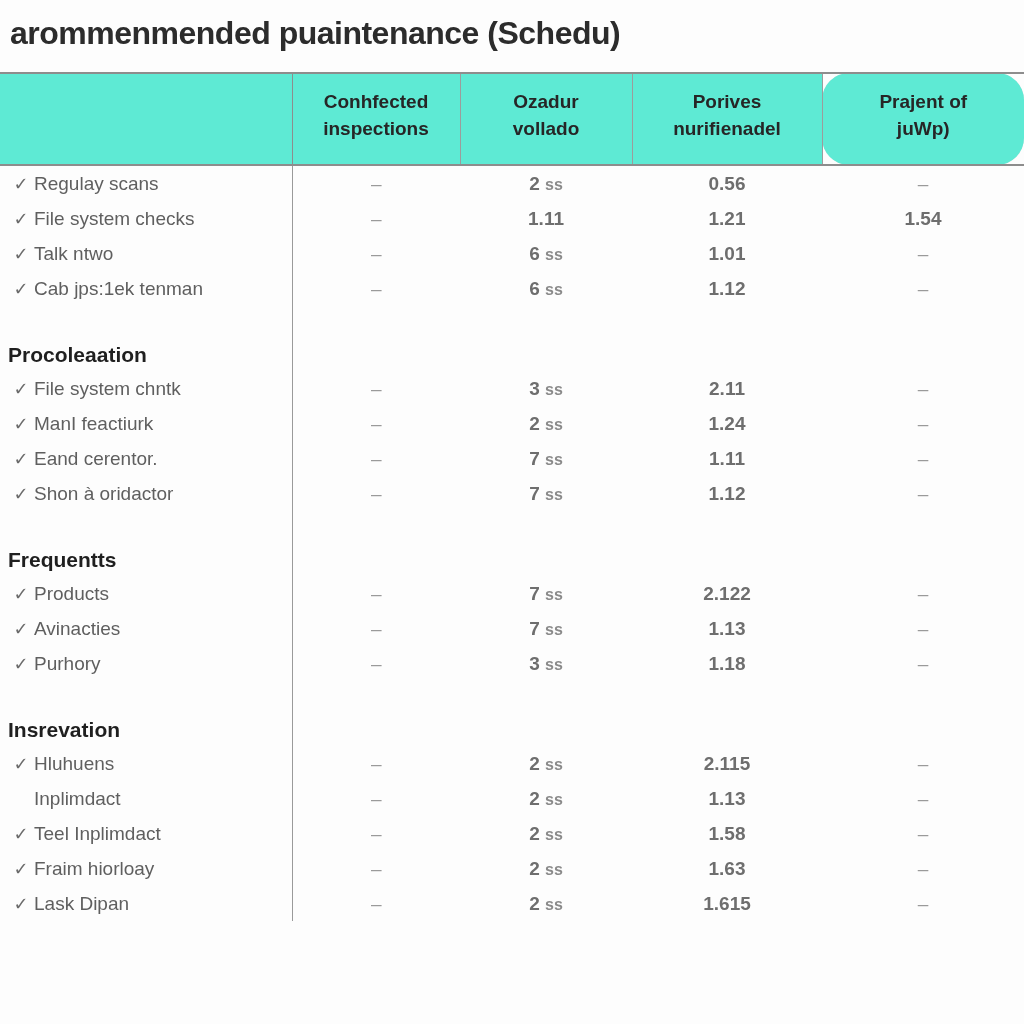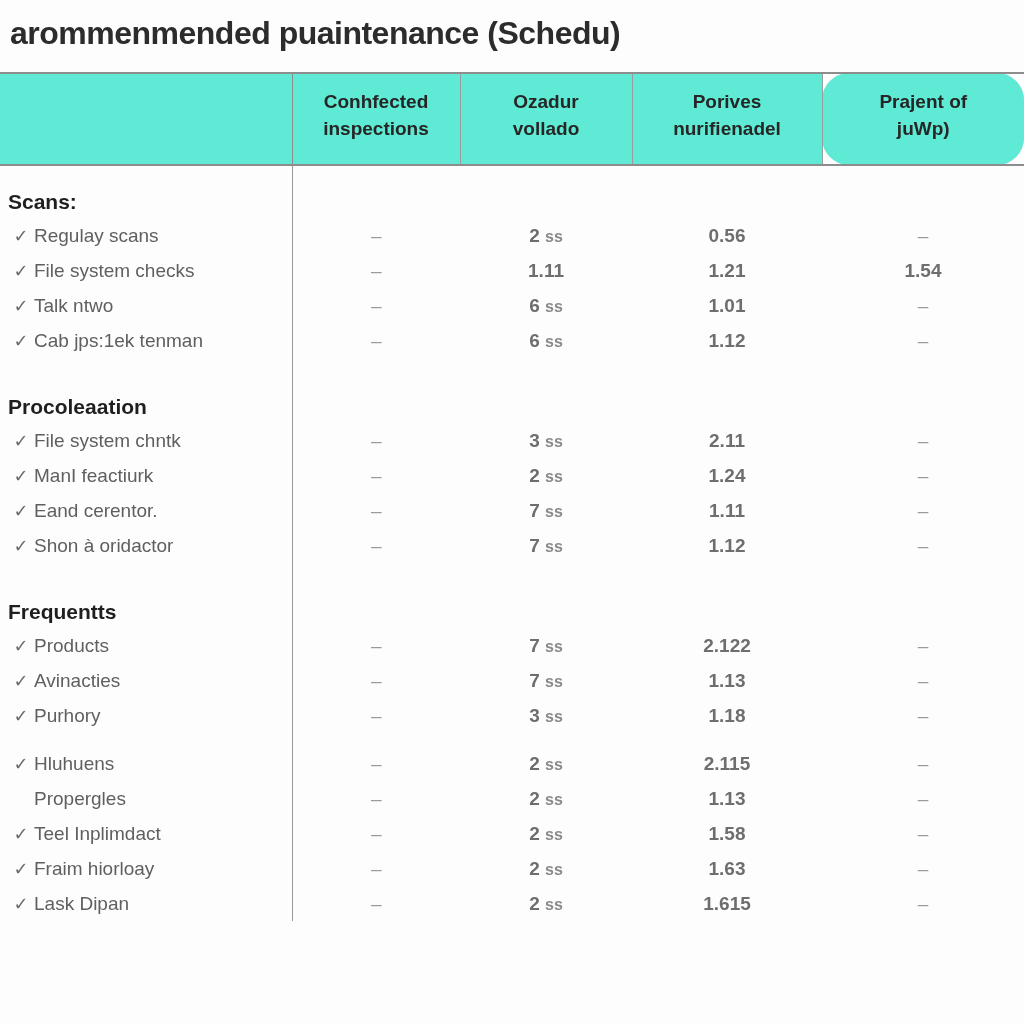--- a/index.html
+++ b/index.html
@@ -160,27 +160,20 @@
             <div>nurifienadel</div>
           </th>
           <th class="h-last">
             <div>Prajent of</div>
             <div>juWp)</div>
           </th>
         </tr>
       </thead>
 
       <tbody id="tbody">
-          <tr class="group-row">
-            <td class="c-label">Scans:</td>
-            <td class="c-num"></td>
-            <td class="c-num"></td>
-            <td class="c-num"></td>
-            <td class="c-num"></td>
-          </tr>
           <tr class="data-row">
             <td class="c-label"><span class="check">✓</span><span class="lbl">Regulay scans</span></td>
             <td class="c-num"><span class="dash">–</span></td>
             <td class="c-num"><span>2 </span><span class="unit">ss</span></td>
             <td class="c-num">0.56</td>
             <td class="c-num"><span class="dash">–</span></td>
           </tr>
           <tr class="data-row">
             <td class="c-label"><span class="check">✓</span><span class="lbl">File  system checks</span></td>
             <td class="c-num"><span class="dash">–</span></td>
@@ -279,29 +272,36 @@
             <td class="c-num">1.18</td>
             <td class="c-num"><span class="dash">–</span></td>
           </tr>
           <tr class="spacer-row">
             <td class="c-label"></td>
             <td></td>
             <td></td>
             <td></td>
             <td></td>
           </tr>
+          <tr class="group-row">
+            <td class="c-label">Insrevation</td>
+            <td class="c-num"></td>
+            <td class="c-num"></td>
+            <td class="c-num"></td>
+            <td class="c-num"></td>
+          </tr>
           <tr class="data-row">
             <td class="c-label"><span class="check">✓</span><span class="lbl">Hluhuens</span></td>
             <td class="c-num"><span class="dash">–</span></td>
             <td class="c-num"><span>2 </span><span class="unit">ss</span></td>
             <td class="c-num">2.115</td>
             <td class="c-num"><span class="dash">–</span></td>
           </tr>
           <tr class="data-row">
-            <td class="c-label"><span class="check off">✓</span><span class="lbl">Propergles</span></td>
+            <td class="c-label"><span class="check off">✓</span><span class="lbl">Inplimdact</span></td>
             <td class="c-num"><span class="dash">–</span></td>
             <td class="c-num"><span>2 </span><span class="unit">ss</span></td>
             <td class="c-num">1.13</td>
             <td class="c-num"><span class="dash">–</span></td>
           </tr>
           <tr class="data-row">
             <td class="c-label"><span class="check">✓</span><span class="lbl">Teel Inplimdact</span></td>
             <td class="c-num"><span class="dash">–</span></td>
             <td class="c-num"><span>2 </span><span class="unit">ss</span></td>
             <td class="c-num">1.58</td>

